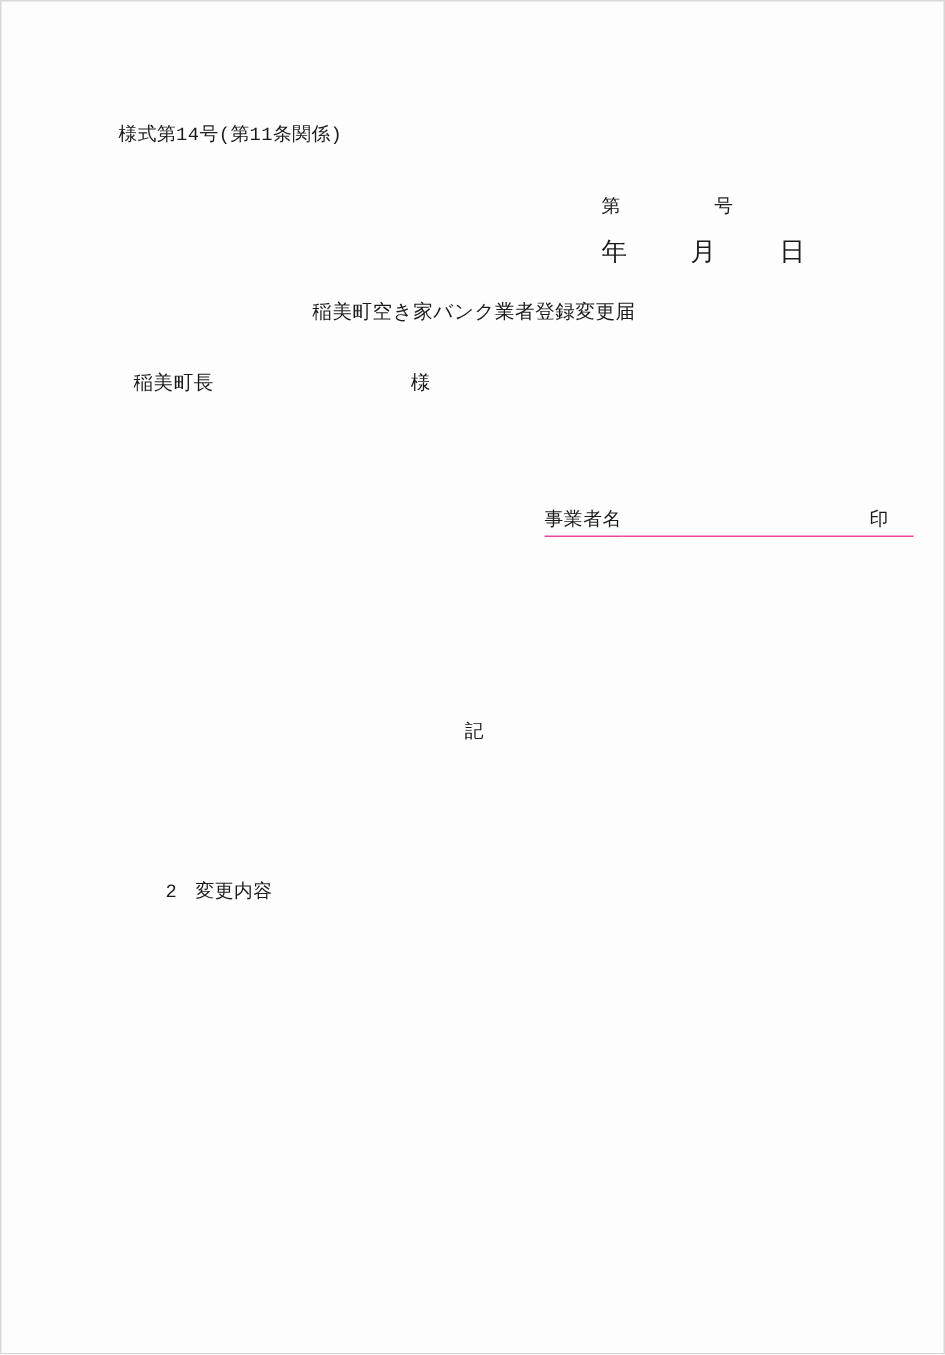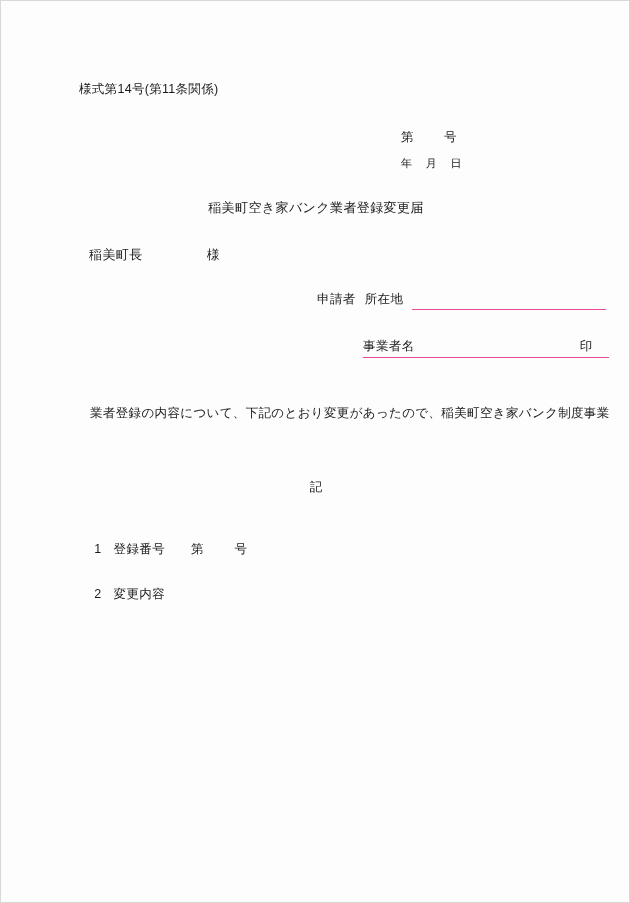--- a/index.html
+++ b/index.html
@@ -17,41 +17,41 @@
     width: 630px;
     height: 903px;
     background: #fdfdfd;
     border: 1px solid #d8d8d8;
     box-sizing: border-box;
     overflow: hidden;
   }
 
   
   .abs { position: absolute; white-space: pre; }
-  .jp  { font-family: Liberation Sans, sans-serif; }
+  .jp  { font-family: Liberation Mono, monospace; }
 
   
   .form-no {
     left: 78px;
     top: 80px;
     font-size: 12.5px;
     letter-spacing: 0.3px;
   }
 
   
   .doc-number {
     left: 400px;
     top: 128px;
     font-size: 12.5px;
     letter-spacing: 0.3px;
   }
   .doc-date {
     left: 400px;
     top: 155px;
-    font-size: 11px;
+    font-size: 17px;
     letter-spacing: 0.3px;
   }
 
   
   .doc-title {
     left: 0;
     top: 198px;
     width: 630px;
     text-align: center;
     font-size: 13px;
@@ -170,40 +170,31 @@
   <div class="abs jp form-no">様式第14号(第11条関係)</div>
 
   <div class="abs jp doc-number">第        号</div>
 
   <div class="abs jp doc-date">年    月    日</div>
 
   <div class="abs jp doc-title">稲美町空き家バンク業者登録変更届</div>
 
   <div class="abs jp addressee">稲美町長                様</div>
 
-  <div class="applicant-row">
-    <span class="jp applicant-label">申請者</span>
-    <span class="jp applicant-label">所在地</span>
-    <span class="jp ul-field field-shozaichi"></span>
-  </div>
 
   <div class="business-row">
     <span class="jp ul-field">事業者名</span>
     <span class="jp ul-field field-gyosha">
       <span class="seal-mark">印</span>
     </span>
   </div>
 
-  <div class="abs jp body-line body-line-1">業者登録の内容について、下記のとおり変更があったので、稲美町空き家バンク制度事業</div>
 
 
   <div class="abs jp ki">記</div>
 
-  <div class="abs jp item item-1">
-    <span class="item-num">1</span><span>登録番号</span><span style="margin-left:26px">第        号</span>
-  </div>
 
   <div class="abs jp item item-2">
     <span class="item-num">2</span><span>変更内容</span>
   </div>
 
 
 </div>
 
 </body></html>

